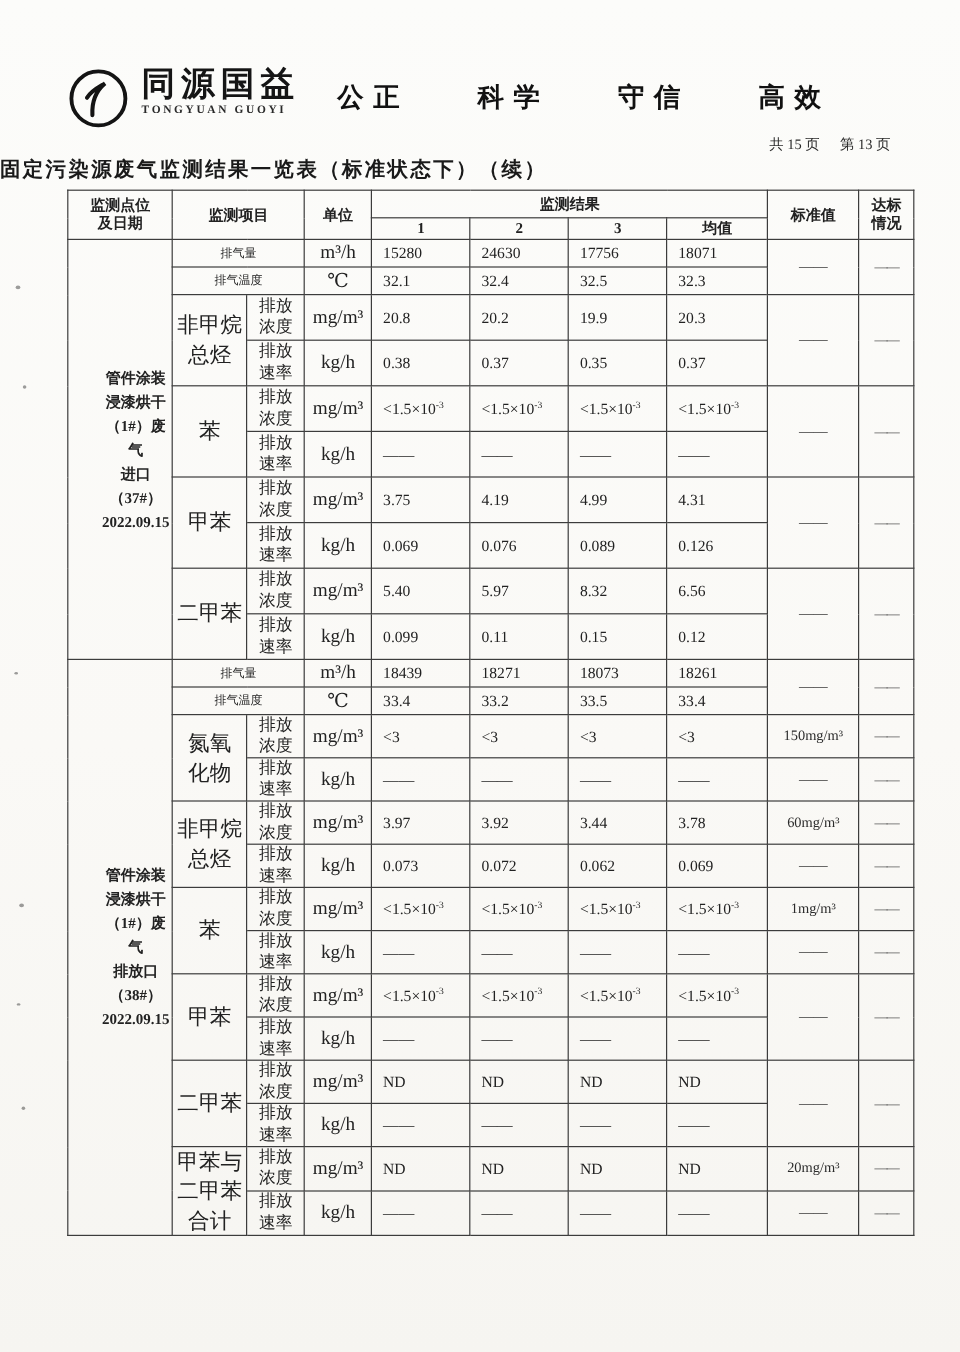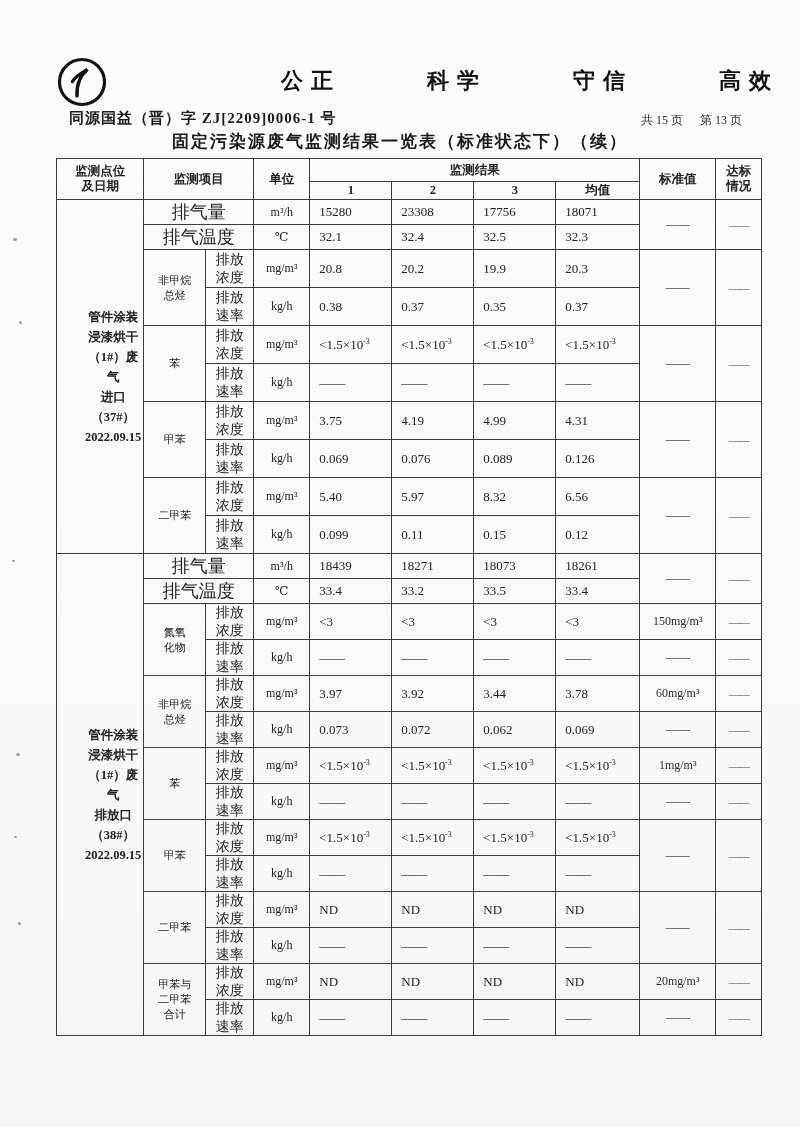--- a/index.html
+++ b/index.html
@@ -8,71 +8,74 @@
     position:relative;width:800px;height:1127px;overflow:hidden;
     background:linear-gradient(180deg,#fcfcfa 0%,#faf9f6 55%,#f6f5f1 100%);
     font-family:"Liberation Serif","DejaVu Serif",serif;
     color:#1f1f1f;
   }
   
   .brand{position:absolute;left:56px;top:56px;display:flex;align-items:flex-start;}
   .logo{width:52px;height:52px;display:block;margin-right:10px;}
   .brand-cn{font-size:28px;font-weight:bold;letter-spacing:5px;line-height:1.05;color:#151515;}
   .brand-en{font-size:9.5px;font-weight:bold;letter-spacing:2.2px;color:#2a2a2a;margin-top:2px;}
-  .slogans{position:absolute;left:281px;top:66px;display:flex;gap:86px;
+  .slogans{position:absolute;left:281px;top:66px;display:flex;gap:57px;
     font-size:22px;font-weight:bold;letter-spacing:8px;color:#111;}
   .doc-line{position:absolute;left:69px;top:109px;font-size:15px;font-weight:bold;color:#1c1c1c;letter-spacing:1px;}
   .page-info{position:absolute;right:58px;top:112px;font-size:12px;color:#2a2a2a;}
   .page-info span{margin-left:14px;text-align:center;}
-  .title{position:absolute;left:0;top:130px;width:100%;text-align:center;
+  .title{position:absolute;left:0;top:130px;width:100%;
     font-size:17px;font-weight:bold;letter-spacing:2px;color:#1a1a1a;}
   
   table{position:absolute;left:56px;top:158px;border-collapse:collapse;table-layout:fixed;
     background:transparent;}
   th,td{border:1.6px solid #3c3c3c;padding:0 2px;text-align:center;vertical-align:middle;
     font-size:12.5px;color:#222;overflow:hidden;}
   thead th{font-weight:bold;font-size:12.5px;line-height:1.2;}
   .pre{white-space:pre-line;}
   tr.hr1{height:23px;}
   tr.hr2{height:18px;}
   tr.h-sm{height:23px;}
   tr.h-t1{height:38px;}
   tr.h-t2{height:35px;}
   td.loc{white-space:pre-line;font-weight:bold;font-size:12.5px;line-height:1.6;padding-left:28px;}
-  td.gname{white-space:pre-line;font-size:18px;}
-  td.pname{white-space:pre-line;font-size:11px;line-height:1.35;}
+  td.gname{white-space:pre-line;font-size:10px;}
+  td.pname{white-space:pre-line;font-size:18px;line-height:1.35;}
   td.plabel{white-space:pre-line;font-size:14px;line-height:1.25;}
-  td.unit{font-size:12px;}
+  td.unit{font-size:16px;}
   td.val{text-align:left;padding-left:9px;font-size:13px;}
   td.std{font-size:12px;color:#2b2b2b;}
   td.comp{font-size:11px;color:#444;letter-spacing:-1px;}
   sup{font-size:8px;line-height:0;}
   
   .speck{position:absolute;background:rgba(40,40,40,.45);border-radius:50%;}
 </style>
 </head>
 <body>
 
 <div class="page">
 
   <div class="brand">
     <svg class="logo" viewBox="0 0 52 52">
       <circle cx="26" cy="26" r="22.5" fill="none" stroke="#141414" stroke-width="3.2"></circle>
       <path d="M21 40 C20.5 30 23 20.5 31.5 13.5 C26.5 16.5 20 19.5 16.5 25.5" fill="none" stroke="#141414" stroke-width="3.4" stroke-linecap="round"></path>
     </svg>
+    <div>
+      <div class="brand-cn">同源国益</div>
+      <div class="brand-en">TONGYUAN GUOYI</div>
+    </div>
   </div>
 
   <div class="slogans">
     <span>公正</span>
     <span>科学</span>
     <span>守信</span>
     <span>高效</span>
   </div>
 
-  <div class="doc-line">同源国益（晋）字 ZJ[2209]0006-1 号</div>
   <div class="page-info">
     <span>共 15 页</span>
     <span>第 13 页</span>
   </div>
 
   <div class="title">固定污染源废气监测结果一览表（标准状态下）（续）</div>
 
   <table>
     <colgroup>
       <col style="width:76px">
@@ -107,21 +110,21 @@
     <tbody id="table-body">
         <tr class="h-sm">
           <td class="loc" rowspan="10">管件涂装
 浸漆烘干
 （1#）废气
 进口（37#）
 2022.09.15</td>
           <td class="gname" colspan="2">排气量</td>
           <td class="unit">m³/h</td>
           <td class="val">15280</td>
-          <td class="val">23308</td>
+          <td class="val">24630</td>
           <td class="val">17756</td>
           <td class="val">18071</td>
           <td class="std" rowspan="2">——</td>
           <td class="comp" rowspan="2">——</td>
         </tr>
         <tr class="h-sm">
           <td class="gname" colspan="2">排气温度</td>
           <td class="unit">℃</td>
           <td class="val">32.1</td>
           <td class="val">32.4</td>

